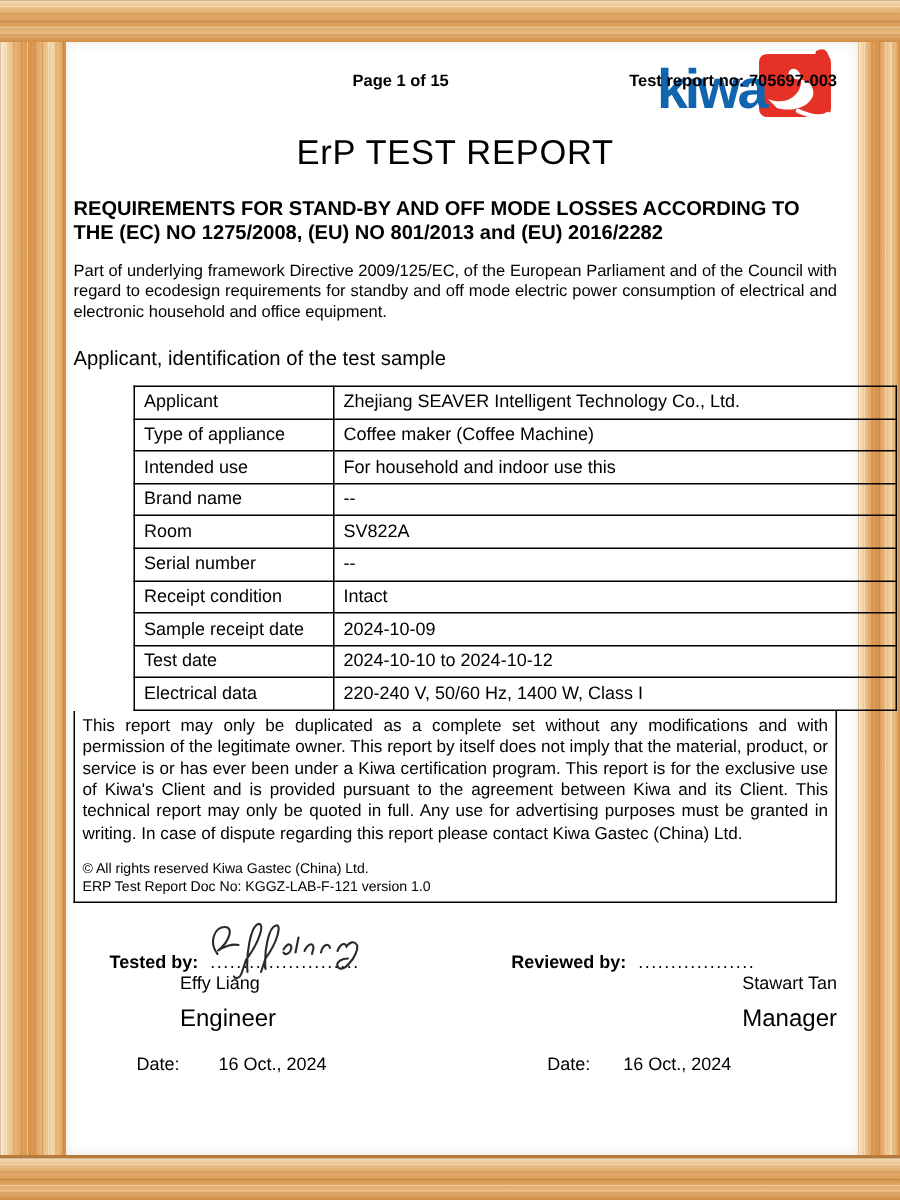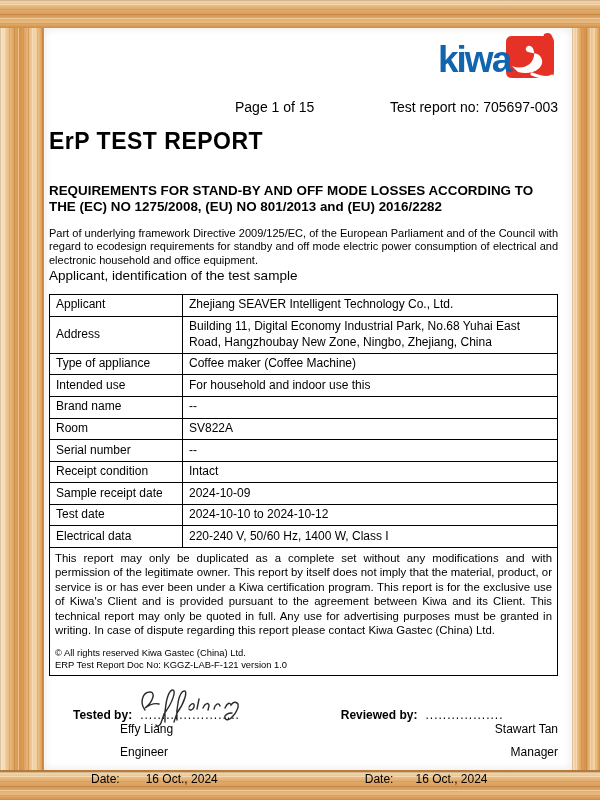--- a/index.html
+++ b/index.html
@@ -44,30 +44,30 @@
     padding:0 14px 0 5px;
   }
   
   .logo{position:absolute;top:4px;right:16px;width:118px;height:52px;}
   .logo-flag{position:absolute;right:0;top:0;}
   .logo-word{
     position:absolute;left:0;bottom:6px;
     font-size:37px;font-weight:bold;letter-spacing:-2px;
     color:var(--logo-blue);line-height:1;
   }
-  .hdr-meta{position:relative;height:14px;margin-top:71px;font-size:14px;font-weight:normal;}
+  .hdr-meta{position:relative;height:14px;margin-top:20px;font-size:11px;font-weight:bold;}
   .page-indicator{position:absolute;left:186px;top:0;}
   .report-no{position:absolute;right:0;top:0;}
   
-  .doc-title{text-align:left;font-size:23px;font-weight:bold;margin-top:15px;letter-spacing:.5px;}
-  .doc-subtitle{margin-top:28px;font-size:13.4px;font-weight:bold;line-height:1.22;}
+  .doc-title{text-align:center;font-size:23px;font-weight:normal;margin-top:26px;letter-spacing:.5px;}
+  .doc-subtitle{margin-top:16px;font-size:13.4px;font-weight:bold;line-height:1.22;}
   .doc-intro{margin-top:11px;font-size:11px;line-height:1.25;text-align:justify;}
-  .section-heading{margin-top:0;font-size:13.5px;}
+  .section-heading{margin-top:15px;font-size:13.5px;}
   
-  table.sample{border-collapse:collapse;width:100%;margin-top:11px;}
+  table.sample{border-collapse:collapse;width:100%;margin-top:11px;margin-left:40px;}
   table.sample td{
     border:1px solid #000;
     font-size:12px;
     padding:2.5px 6px;
     vertical-align:middle;
     line-height:1.3;
   }
   td.lbl{width:133px;}
   
   .notice-box{
@@ -77,21 +77,21 @@
   .disclaimer{font-size:11.4px;line-height:1.26;text-align:justify;}
   .copyright{margin-top:10px;font-size:9.4px;line-height:1.25;}
   
   .sig-row{display:flex;margin-top:32px;}
   .sig-col-left{width:53%;position:relative;padding-left:24px;}
   .sig-col-right{width:47%;position:relative;padding-left:22px;}
   .sig-line{font-size:12px;font-weight:bold;white-space:nowrap;}
   .dots{font-weight:normal;letter-spacing:1px;margin-left:8px;}
   .signature-svg{position:absolute;left:82px;top:-26px;}
   .sig-name{font-size:12px;padding-left:47px;}
-  .sig-role{font-size:12px;margin-top:9px;padding-left:47px;}
+  .sig-role{font-size:16px;margin-top:9px;padding-left:47px;}
   .sig-date{font-size:12px;margin-top:13px;}
   .sig-date .dlabel{font-weight:normal;padding-left:18px;}
   .sig-date .dval{padding-left:26px;}
   .sig-col-right .sig-name,.sig-col-right .sig-role{padding-left:54px;text-align:right;}
   .sig-col-right .sig-date .dlabel{padding-left:24px;}
   .sig-col-right .sig-date .dval{padding-left:22px;}
 </style>
 </head>
 <body>
 
@@ -120,24 +120,20 @@
   <div class="doc-title">ErP TEST REPORT</div>
   <div class="doc-subtitle">REQUIREMENTS FOR STAND-BY AND OFF MODE LOSSES ACCORDING TO THE (EC) NO 1275/2008, (EU) NO 801/2013 and (EU) 2016/2282</div>
   <div class="doc-intro">Part of underlying framework Directive 2009/125/EC, of the European Parliament and of the Council with regard to ecodesign requirements for standby and off mode electric power consumption of electrical and electronic household and office equipment.</div>
   <div class="section-heading">Applicant, identification of the test sample</div>
 
   <table class="sample">
     <tbody>
       <tr>
           <td class="lbl">Applicant</td>
           <td>Zhejiang SEAVER Intelligent Technology Co., Ltd.</td>
-        </tr>
-      <tr>
-          <td class="lbl">Address</td>
-          <td>Building 11, Digital Economy Industrial Park, No.68 Yuhai East Road, Hangzhoubay New Zone, Ningbo, Zhejiang, China</td>
         </tr>
       <tr>
           <td class="lbl">Type of appliance</td>
           <td>Coffee maker (Coffee Machine)</td>
         </tr>
       <tr>
           <td class="lbl">Intended use</td>
           <td>For household and indoor use this</td>
         </tr>
       <tr>

